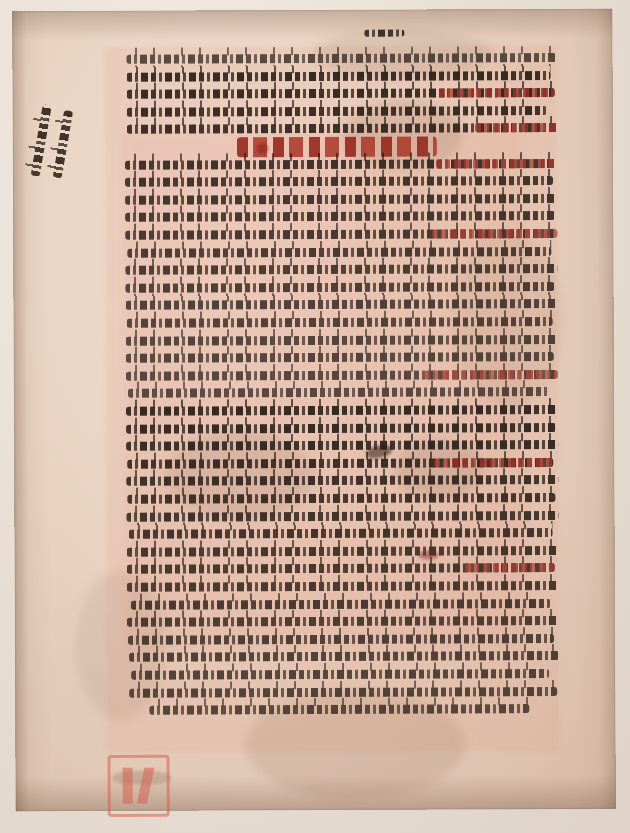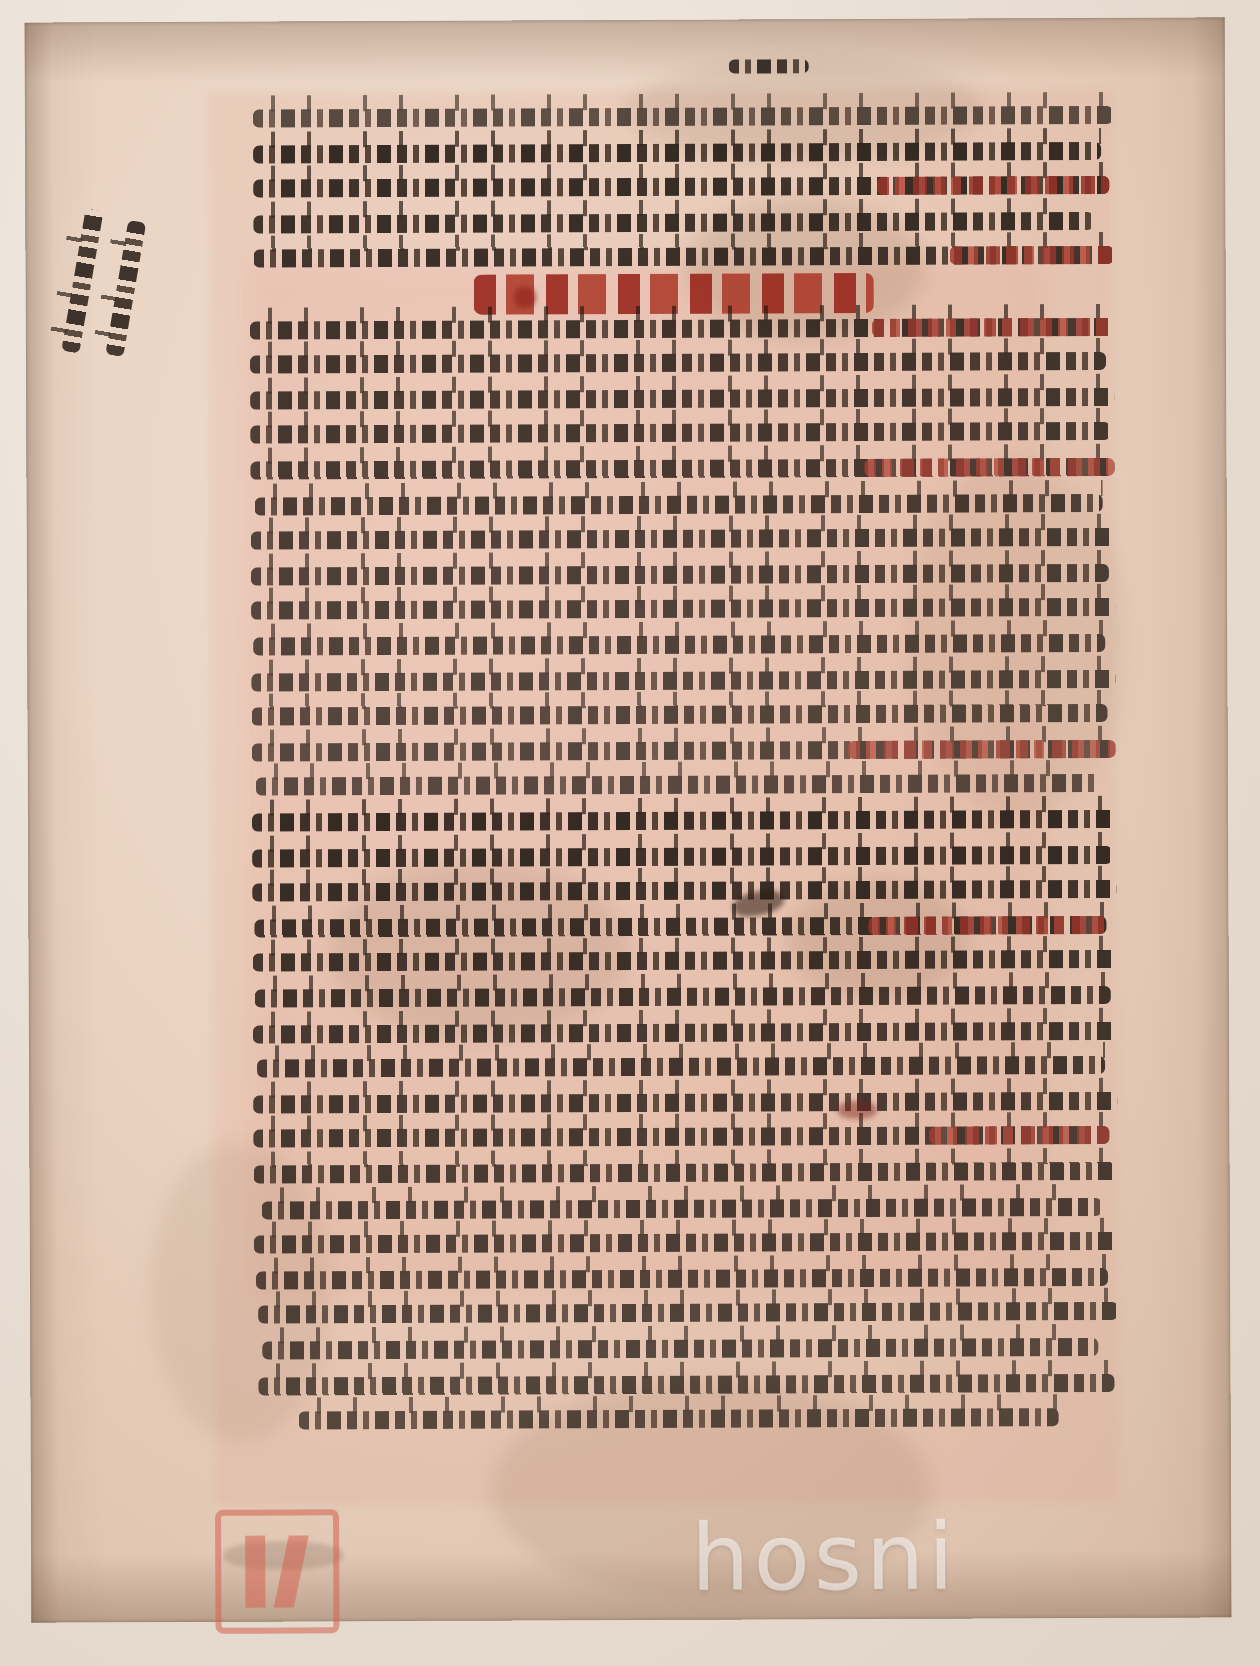--- a/index.html
+++ b/index.html
@@ -406,16 +406,15 @@
           <span class="sr-only">فما كان جواب قومه الا ان قالوا اقتلوه او حرقوه</span>
         </div>
       </div>
 
     <div class="blot b1"></div>
     <div class="blot b2"></div>
     <div class="blot b3"></div>
     <div class="blot b4"></div>
 
     <div class="wm-badge"></div>
-    <div class="watermark">hosni</div>
   </div>
 
 </div>
 
 </body></html>

